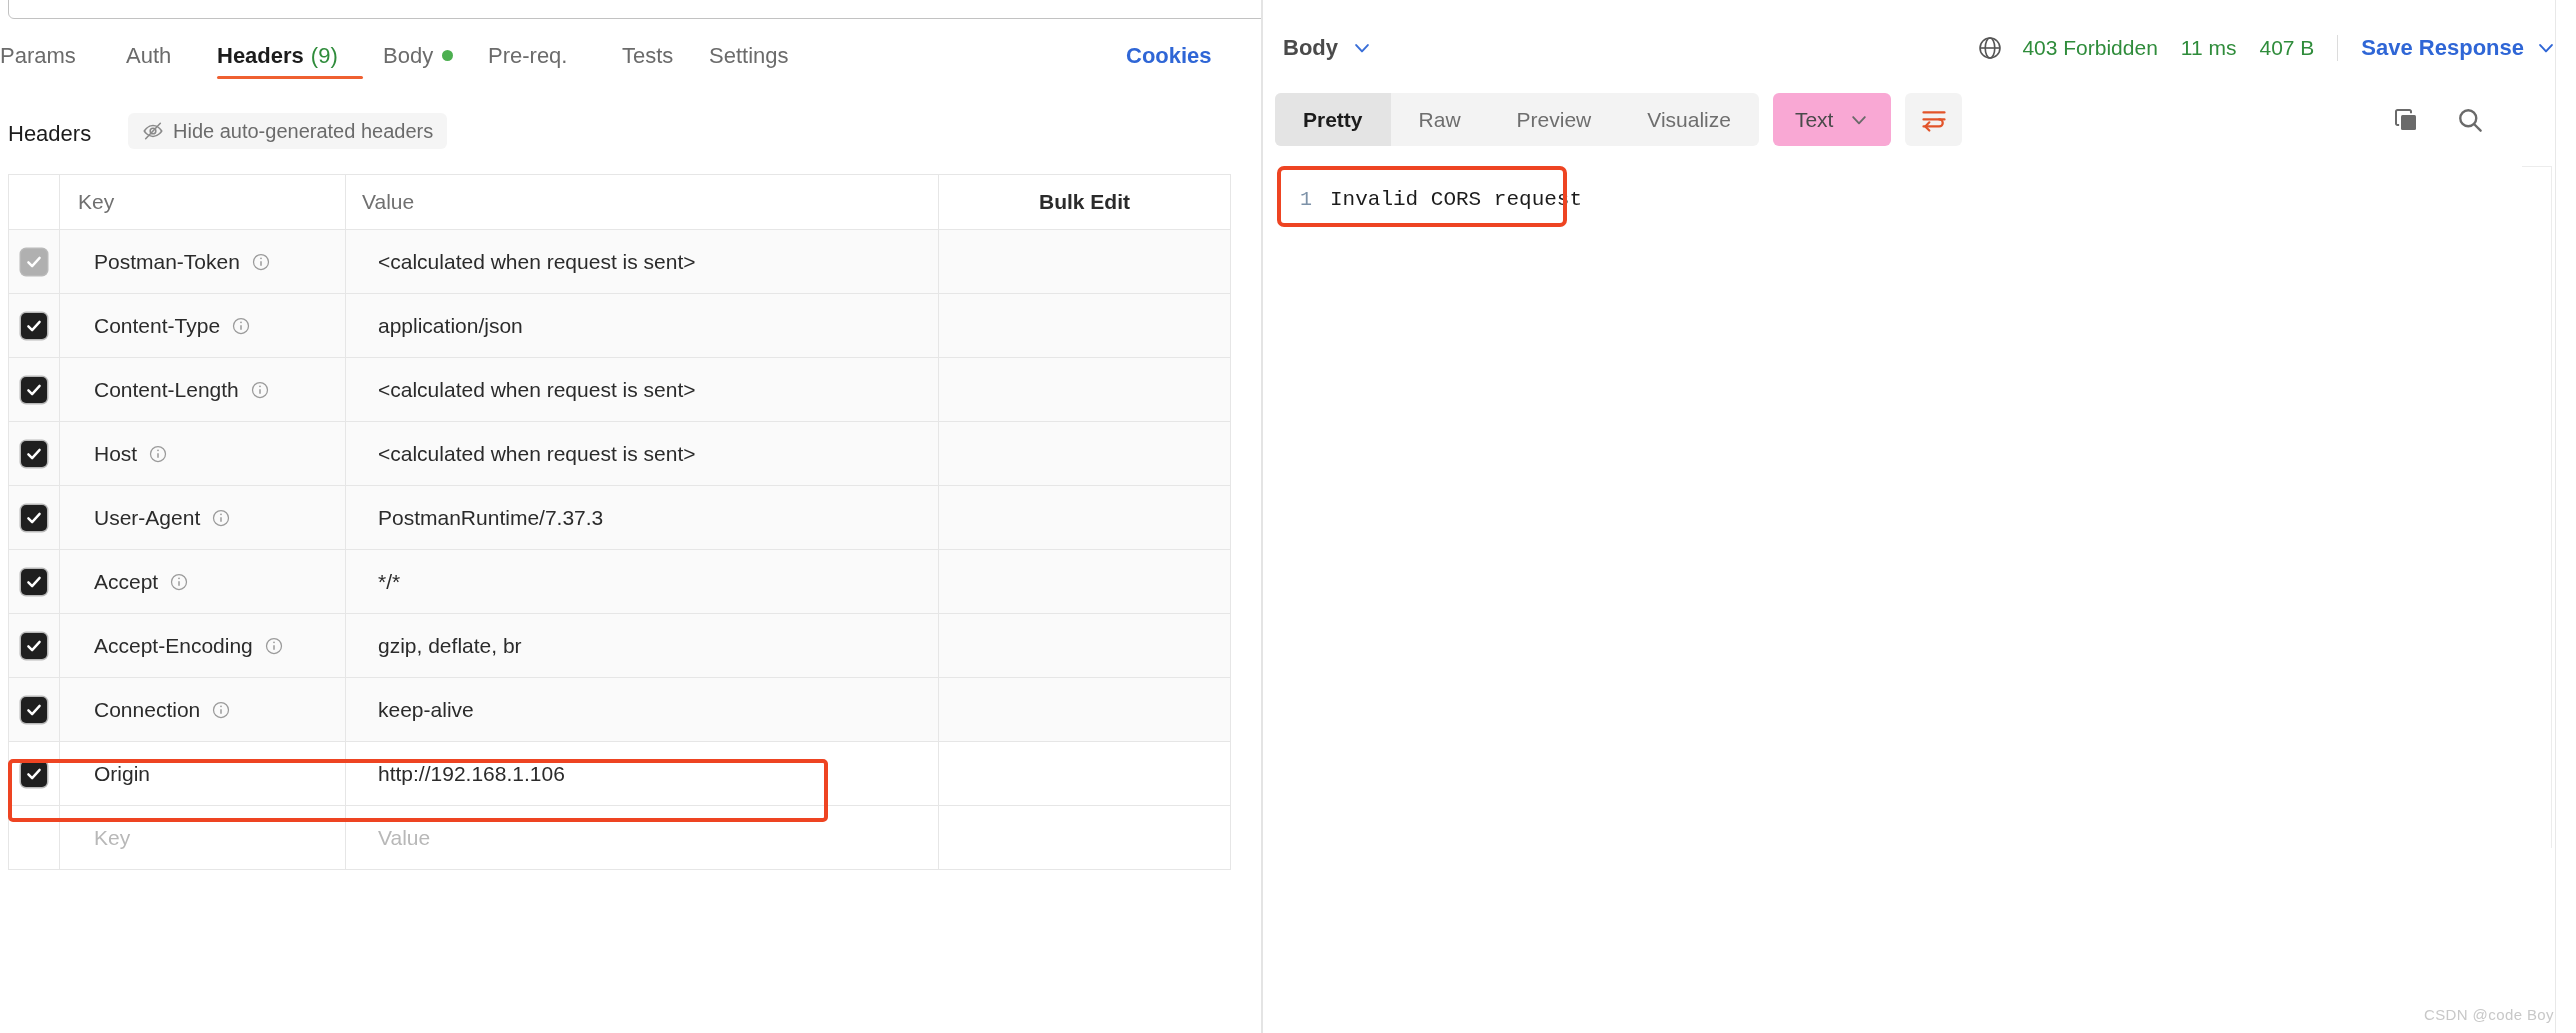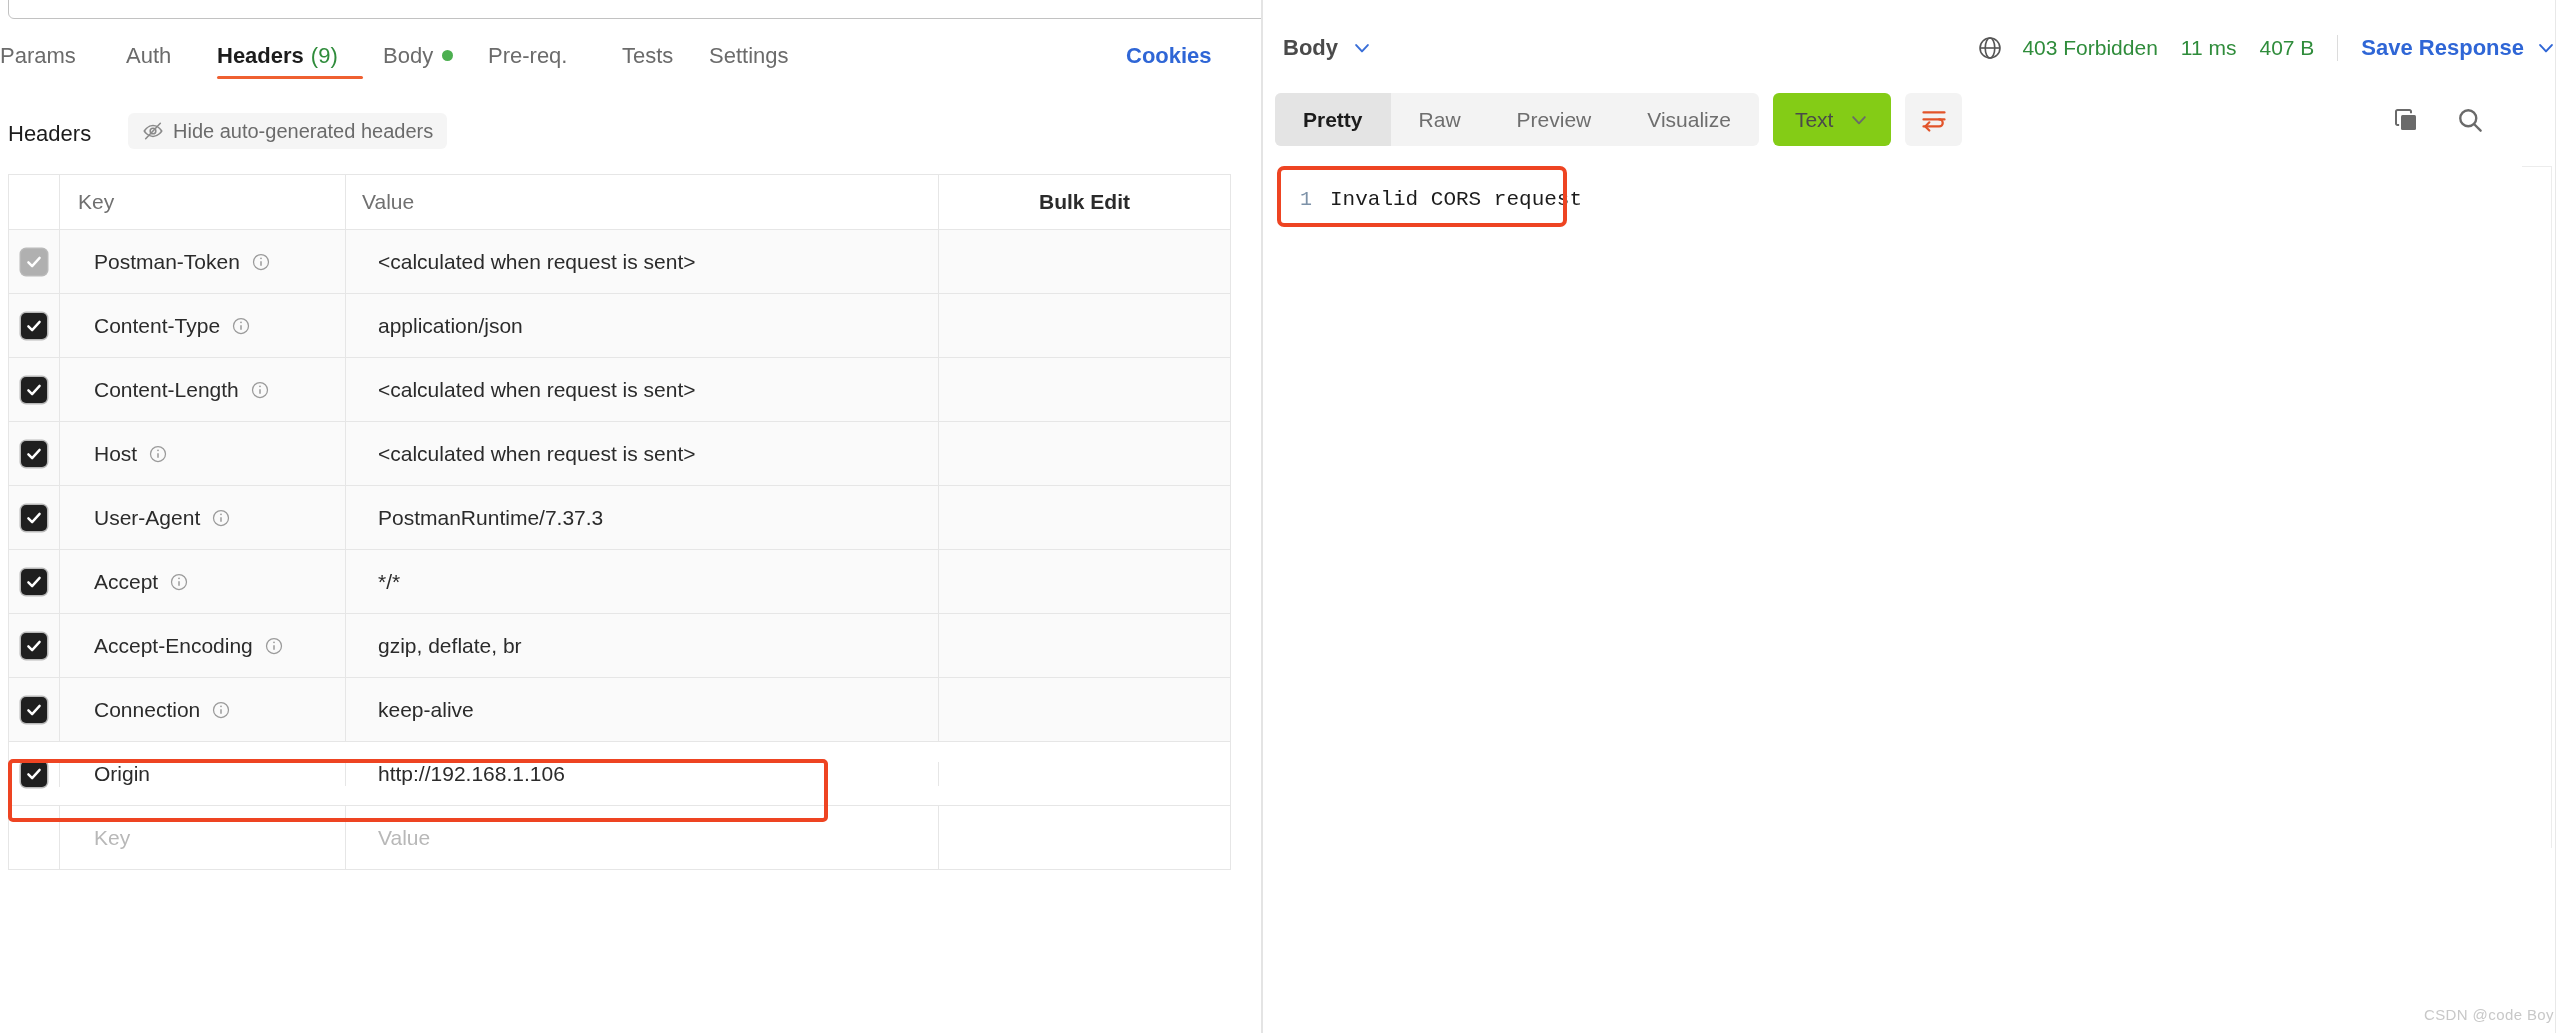--- a/index.html
+++ b/index.html
@@ -114,21 +114,21 @@
 
   
   .resp-toolbar { position: absolute; left: 12px; top: 93px; height: 53px; display: flex; align-items: center; gap: 14px; }
   .segmented { display: flex; align-items: stretch; height: 53px; background: #f3f3f3; border-radius: 6px; overflow: hidden; }
   .seg {
     display: flex; align-items: center; padding: 0 28px; font-size: 21px; color: #6e6e6e; cursor: pointer; white-space: nowrap;
   }
   .seg.active { background: #e4e4e4; color: #1c1c1c; font-weight: 600; }
   .text-select {
     height: 53px; display: flex; align-items: center; gap: 16px; padding: 0 22px;
-    background: #84cc16; border-radius: 6px; font-size: 21px; color: #4a4a4a; cursor: pointer;
+    background: #f9a8d4; border-radius: 6px; font-size: 21px; color: #4a4a4a; cursor: pointer;
   }
   .wrap-btn {
     height: 53px; width: 57px; display: flex; align-items: center; justify-content: center;
     background: #f3f3f3; border-radius: 6px; cursor: pointer;
   }
   .wrap-btn svg { width: 28px; height: 28px; display: block; }
 
   .resp-right-icons { position: absolute; right: 91px; top: 93px; height: 53px; display: flex; align-items: center; gap: 34px; }
   .resp-right-icons svg { display: block; cursor: pointer; }
 
@@ -379,21 +379,21 @@
                   <circle cx="12" cy="12" r="9"></circle>
                   <line x1="12" y1="11" x2="12" y2="16.5" stroke-width="1.8"></line>
                   <circle cx="12" cy="7.6" r="1.05" fill="#9a9a9a" stroke="none"></circle>
                 </svg></span>
             </div>
             <div class="td val">
               <span class="celltext">keep-alive</span>
             </div>
             <div class="td bulk"></div>
           </div>
-          <div class="tr body" style="background: rgb(255, 255, 255); align-items: center;">
+          <div class="tr body" style="background: rgb(255, 255, 255);">
             <div class="td cb">
               <span class="chk on">
                 <svg viewBox="0 0 24 24" fill="none" stroke="#fff" stroke-width="3.2" stroke-linecap="round" stroke-linejoin="round">
                   <polyline points="4.5,12.5 9.5,17.5 19.5,6.5"></polyline>
                 </svg>
               </span>
             </div>
             <div class="td key">
               <span class="celltext">Origin</span>
             </div>

